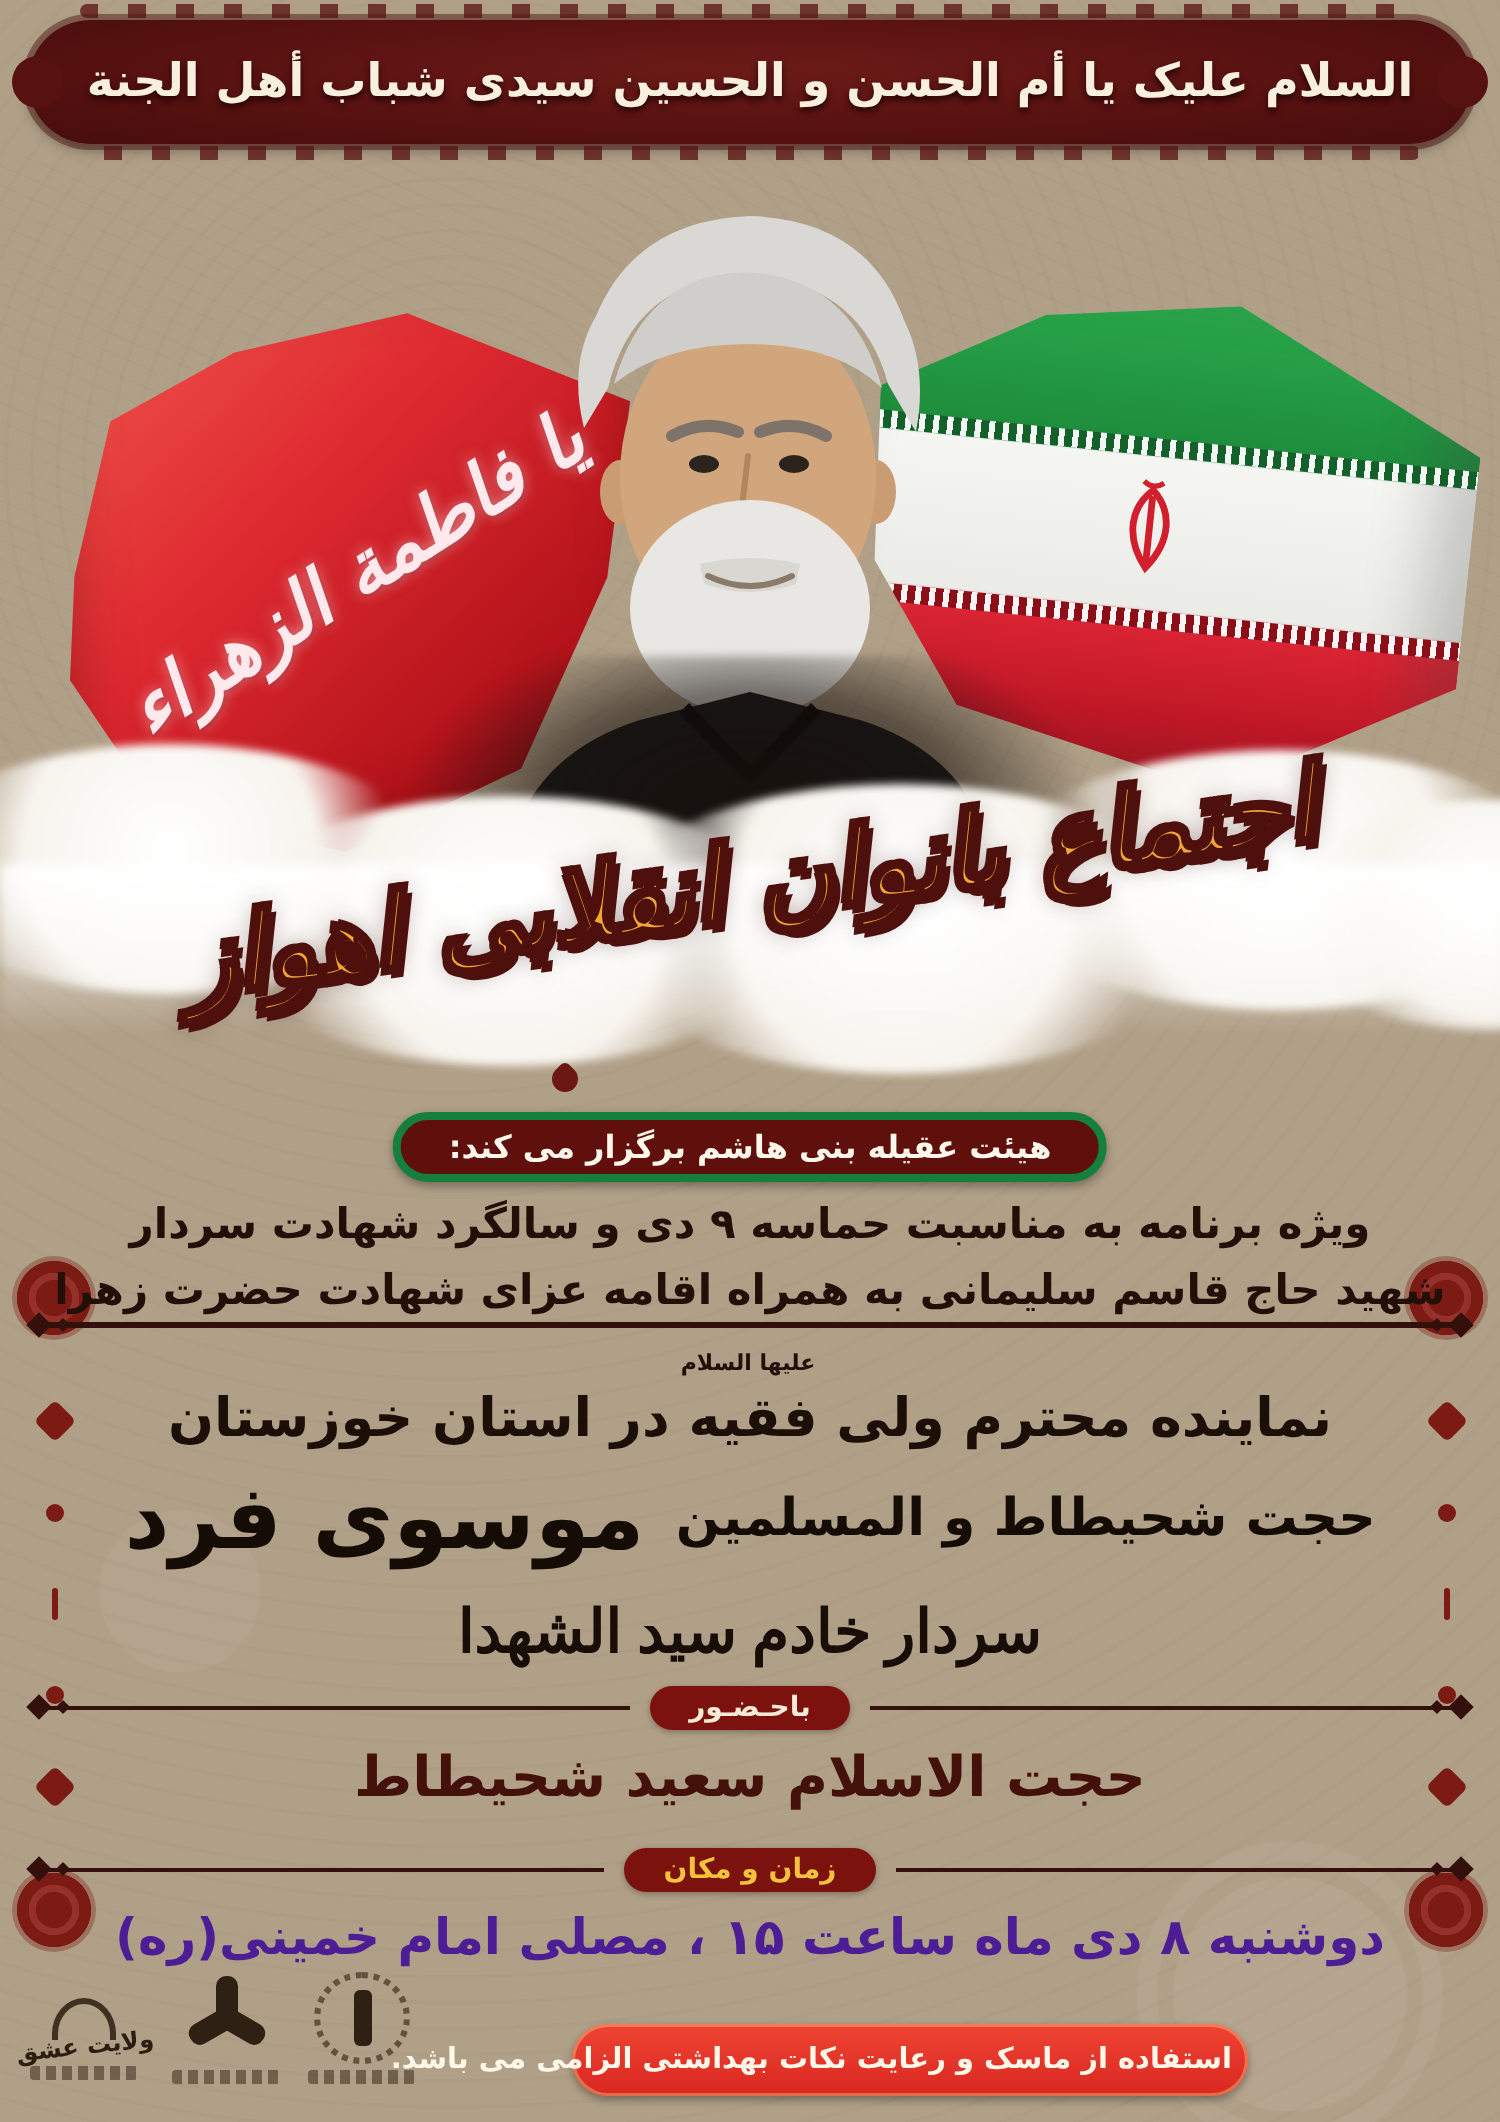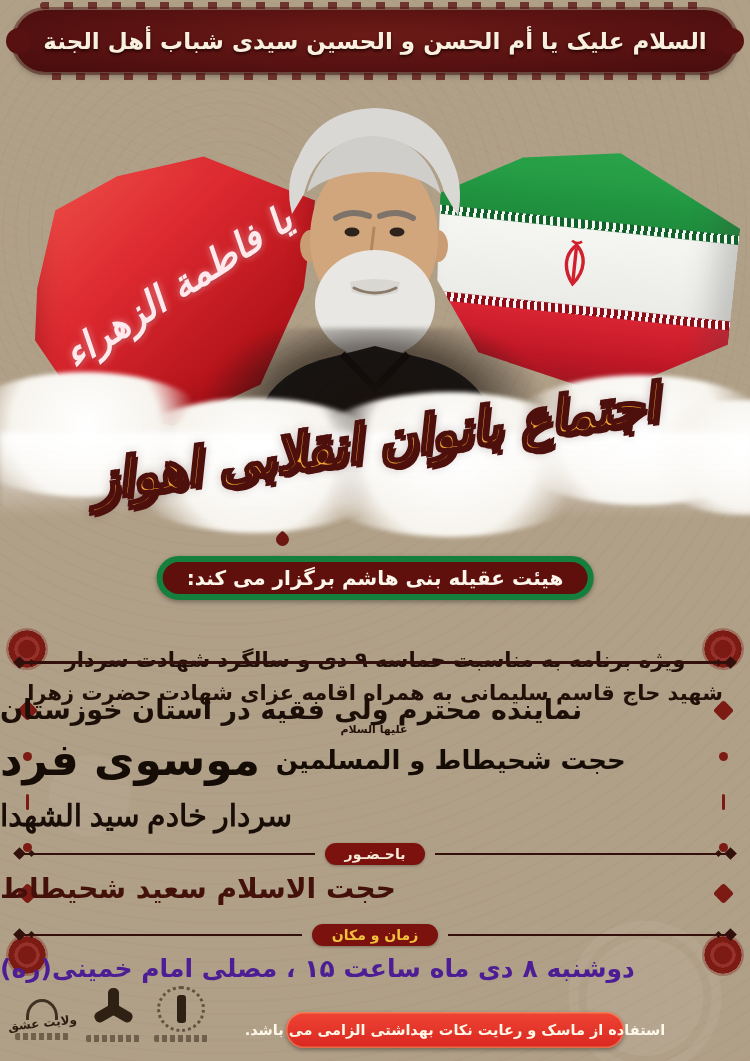--- a/index.html
+++ b/index.html
@@ -62,40 +62,40 @@
   .cloud.c5{left:640px;top:400px;width:210px;height:115px;}
   .cloud.band{left:0;top:432px;width:750px;height:85px;border-radius:0;filter:blur(3px);
     background:linear-gradient(180deg, rgba(255,255,255,.92) 0%, rgba(255,255,255,.4) 55%, rgba(255,255,255,0) 100%);}
   
   .main-title{position:absolute;left:0;right:0;top:412px;z-index:6;text-align:center;
     transform:rotate(-8deg);direction:rtl;color:#f3a733;font-size:52px;font-weight:bold;font-style:italic;
     letter-spacing:1px;-webkit-text-stroke:2.5px #4e100c;
     text-shadow:3px 4px 0 #4e100c, -2px -2px 0 #4e100c, 2px -2px 0 #4e100c, -2px 2px 0 #4e100c, 0 0 12px rgba(50,12,8,.45);}
   
   .badge-org{position:absolute;top:556px;left:50%;transform:translateX(-50%);z-index:6;
-    background:#5f0f0c;border:6px solid #15803d;border-radius:22px;padding:4px 24px;
-    color:#fdf6ea;font-size:20px;font-weight:bold;direction:rtl;white-space:nowrap;
+    background:#5f0f0c;border:4px solid #15803d;border-radius:22px;padding:4px 24px;
+    color:#fdf6ea;font-size:16px;font-weight:bold;direction:rtl;white-space:nowrap;
     box-shadow:0 2px 5px rgba(0,0,0,.35);}
   .orn-top{position:absolute;left:276px;top:533px;width:13px;height:13px;background:#6d1712;z-index:6;
     transform:rotate(45deg);border-radius:3px 50% 50% 50%;}
   .program{position:absolute;top:596px;left:18px;right:18px;z-index:6;text-align:center;direction:rtl;
-    color:#221008;font-weight:bold;font-size:21px;line-height:33px;margin-top:48px;}
+    color:#221008;font-weight:bold;font-size:21px;line-height:33px;}
   .honorific{font-size:11px;font-weight:bold;display:inline-block;margin-right:2px;color:#221008;}
   .divider{position:absolute;left:16px;right:16px;display:flex;align-items:center;z-index:6;}
   .divider .rule{flex:1;height:2.5px;background:#33100b;position:relative;}
   .rule::before{content:"";position:absolute;width:9px;height:9px;background:#33100b;transform:rotate(45deg);top:-3.5px;}
   .rule::after{content:"";position:absolute;width:5px;height:5px;background:#33100b;transform:rotate(45deg);top:-1.5px;}
   .rule.l::before{left:-1px;} .rule.l::after{left:13px;}
   .rule.r::before{right:-1px;} .rule.r::after{right:13px;}
   .divider .pill{background:#7c120e;border-radius:15px;padding:3px 20px;margin:0 10px;
     color:#f4ead6;font-size:14px;font-weight:bold;direction:rtl;white-space:nowrap;
     box-shadow:0 1px 3px rgba(0,0,0,.3);}
   .divider.schedule .pill{color:#f2c23c;}
   .d-speaker{top:661px;} .d-presence{top:843px;} .d-schedule{top:924px;}
-  .line-center{position:absolute;left:0;right:0;z-index:6;text-align:left;direction:rtl;font-weight:bold;}
+  .line-center{position:absolute;left:0;right:0;z-index:6;text-align:center;direction:rtl;font-weight:bold;}
   .sp1{top:694px;font-size:27px;color:#1c0f08;}
   .sp2{top:734px;color:#150c06;}
   .sp2 .prefix{font-size:26px;vertical-align:middle;}
   .sp2 .name{font-size:44px;vertical-align:middle;margin-right:10px;letter-spacing:1px;}
   .sp3{top:798px;font-size:30px;color:#190e07;font-family:Liberation Serif, serif;}
   .guest{top:872px;font-size:28px;color:#43100a;}
   .datetime{top:954px;font-size:25px;color:#4c1d95;letter-spacing:.5px;}
   
   .side-orn{position:absolute;top:628px;height:348px;width:46px;display:flex;flex-direction:column;
     align-items:center;justify-content:space-between;z-index:5;}
@@ -117,21 +117,21 @@
   .logo-velayat .label{font-size:12px;font-weight:bold;color:#2b1e11;direction:rtl;white-space:nowrap;
     transform:rotate(-6deg);margin-top:-4px;}
   .logo-basij .mark{position:relative;width:50px;height:46px;}
   .blade{position:absolute;width:11px;height:22px;background:#2e2013;border-radius:5px 5px 2px 2px;
     left:20px;top:2px;transform-origin:50% 21px;}
   .logo-wreath .mark{width:48px;height:46px;border-radius:50%;border:3px dotted rgba(46,32,19,.6);
     display:flex;align-items:center;justify-content:center;box-sizing:border-box;}
   .wreath-core{width:9px;height:28px;background:#2e2013;border-radius:3px;}
   .notice{position:absolute;left:286px;top:1012px;width:338px;height:36px;z-index:6;
     background:linear-gradient(180deg,#ef4434,#d92720);border-radius:18px;display:flex;align-items:center;
-    justify-content:center;color:#fff8e8;font-size:14.5px;font-weight:bold;direction:rtl;white-space:nowrap;
+    color:#fff8e8;font-size:14.5px;font-weight:bold;direction:rtl;white-space:nowrap;
     box-shadow:0 2px 4px rgba(0,0,0,.35), inset 0 0 0 1.5px rgba(255,230,150,.35);padding:0 8px;box-sizing:border-box;}
 </style>
 </head>
 <body>
 
 <div>
   <div class="texture"></div>
 
   <div class="top-banner">
     <span class="endcap l"></span>

